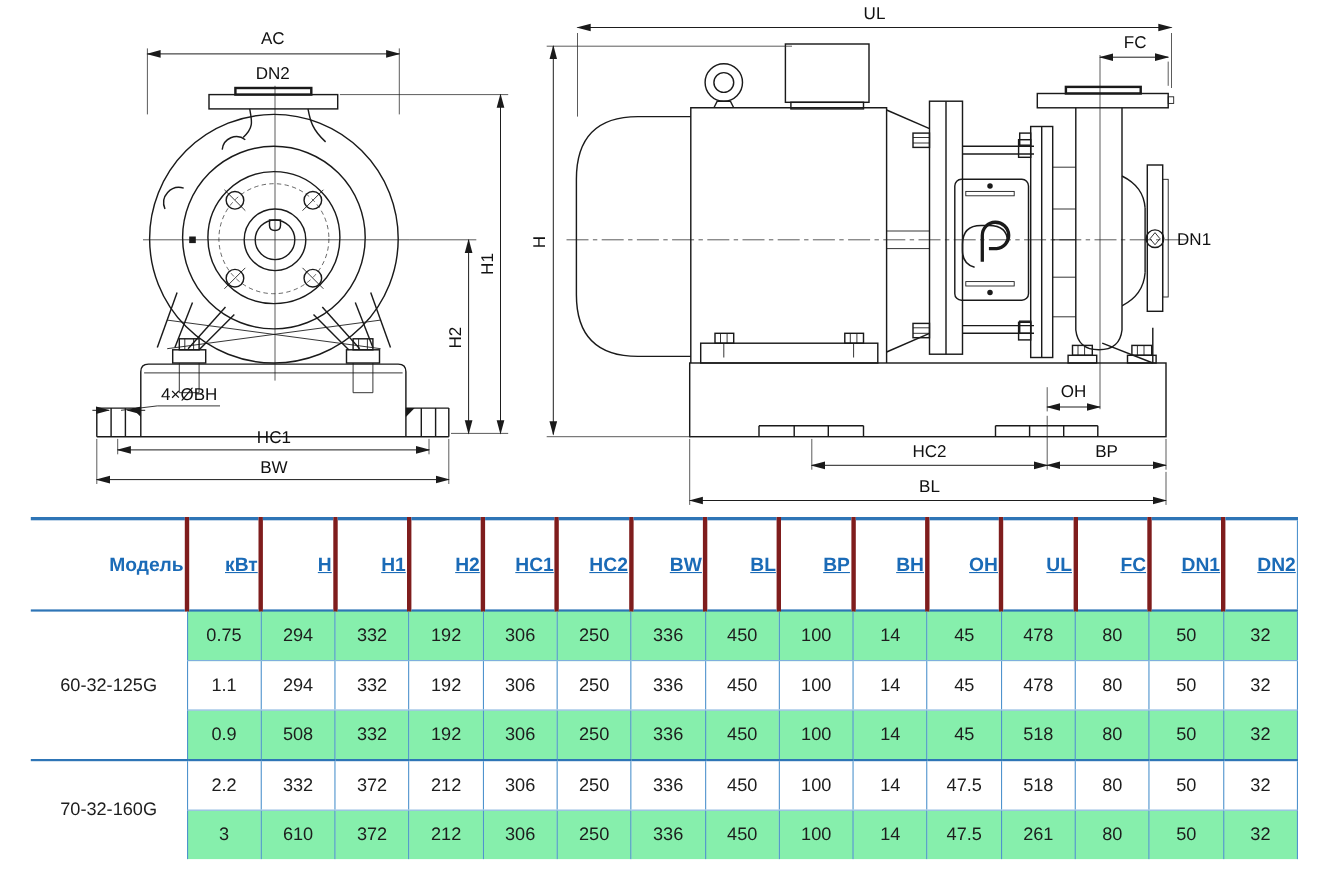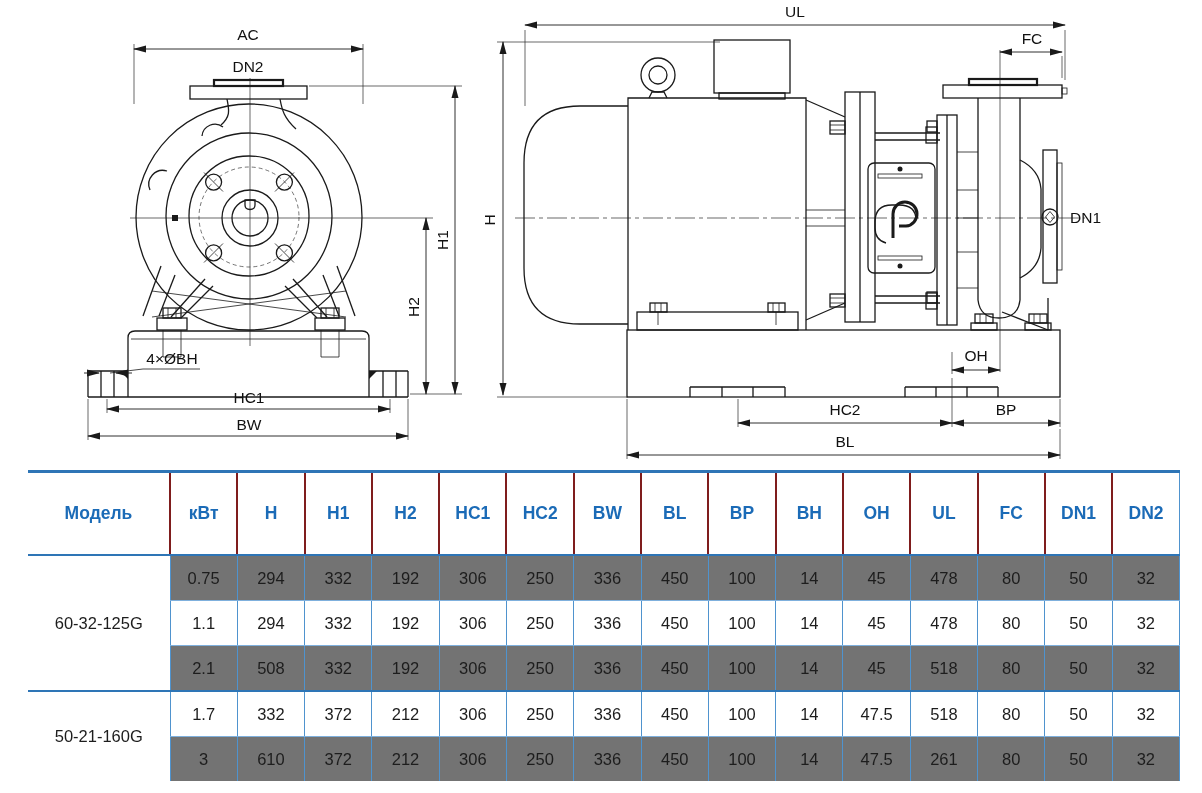--- a/index.html
+++ b/index.html
@@ -14,31 +14,31 @@
   .dim{stroke:#1a1a1a;stroke-width:0.9;fill:none;}
   .dash{stroke-dasharray:4 3;opacity:.75;}
   .cl{stroke:#2a2a2a;stroke-width:0.7;fill:none;stroke-dasharray:20 4 4 4;}
   .fill{fill:#1a1a1a;stroke:none;}
 
   .tblwrap{position:absolute;left:28px;top:470px;width:1152px;}
   table.dims{border-collapse:collapse;table-layout:fixed;width:1152px;
              font-family:"Liberation Sans",sans-serif;}
   table.dims col.model{width:142px;}
   table.dims th{border-top:3px solid #2e75b6;border-bottom:2px solid #2e75b6;
-      color:#1b6bb7;font-weight:bold;font-size:17.5px;height:79px;text-align:center;}
-  table.dims th:not(:first-child){border-left:2px solid #7f1d1d;}
+      color:#1b6bb7;font-weight:bold;font-size:17.5px;height:79px;text-align:right;}
+  table.dims th:not(:first-child){border-left:4px solid #7f1d1d;text-decoration:underline;}
   table.dims th:last-child{border-right:1px solid #4f93ce;}
   table.dims td{height:42px;text-align:center;vertical-align:middle;
       font-size:16.5px;color:#1d1d1d;}
   table.dims td.num{border-left:1px solid #4f93ce;border-bottom:1px solid #7fb0dd;}
   table.dims td.num:last-child{border-right:1px solid #4f93ce;}
   table.dims td.model{border-bottom:none;}
   table.dims tbody tr:last-child td{border-bottom:none;}
   table.dims tr.group-start td{border-top:2px solid #2e75b6;}
-  table.dims td.shade{background:#737373;}
+  table.dims td.shade{background:#86efac;}
 </style>
 </head>
 <body>
 
 <div class="sheet">
 
 <svg width="1202" height="468" viewBox="0 0 1202 468">
   <defs>
     <marker id="ar" markerWidth="13" markerHeight="9" refX="12" refY="4.5" orient="auto-start-reverse" markerUnits="userSpaceOnUse">
       <path d="M13,4.5 L0,1 L0,8 Z" fill="#1a1a1a"></path>
@@ -380,39 +380,39 @@
       <td class="num">450</td>
       <td class="num">100</td>
       <td class="num">14</td>
       <td class="num">45</td>
       <td class="num">478</td>
       <td class="num">80</td>
       <td class="num">50</td>
       <td class="num">32</td>
     </tr>
     <tr>
-      <td class="num shade">2.1</td>
+      <td class="num shade">0.9</td>
       <td class="num shade">508</td>
       <td class="num shade">332</td>
       <td class="num shade">192</td>
       <td class="num shade">306</td>
       <td class="num shade">250</td>
       <td class="num shade">336</td>
       <td class="num shade">450</td>
       <td class="num shade">100</td>
       <td class="num shade">14</td>
       <td class="num shade">45</td>
       <td class="num shade">518</td>
       <td class="num shade">80</td>
       <td class="num shade">50</td>
       <td class="num shade">32</td>
     </tr>
     <tr class="group-start">
-      <td class="model" rowspan="2">50-21-160G</td>
-      <td class="num">1.7</td>
+      <td class="model" rowspan="2">70-32-160G</td>
+      <td class="num">2.2</td>
       <td class="num">332</td>
       <td class="num">372</td>
       <td class="num">212</td>
       <td class="num">306</td>
       <td class="num">250</td>
       <td class="num">336</td>
       <td class="num">450</td>
       <td class="num">100</td>
       <td class="num">14</td>
       <td class="num">47.5</td>

